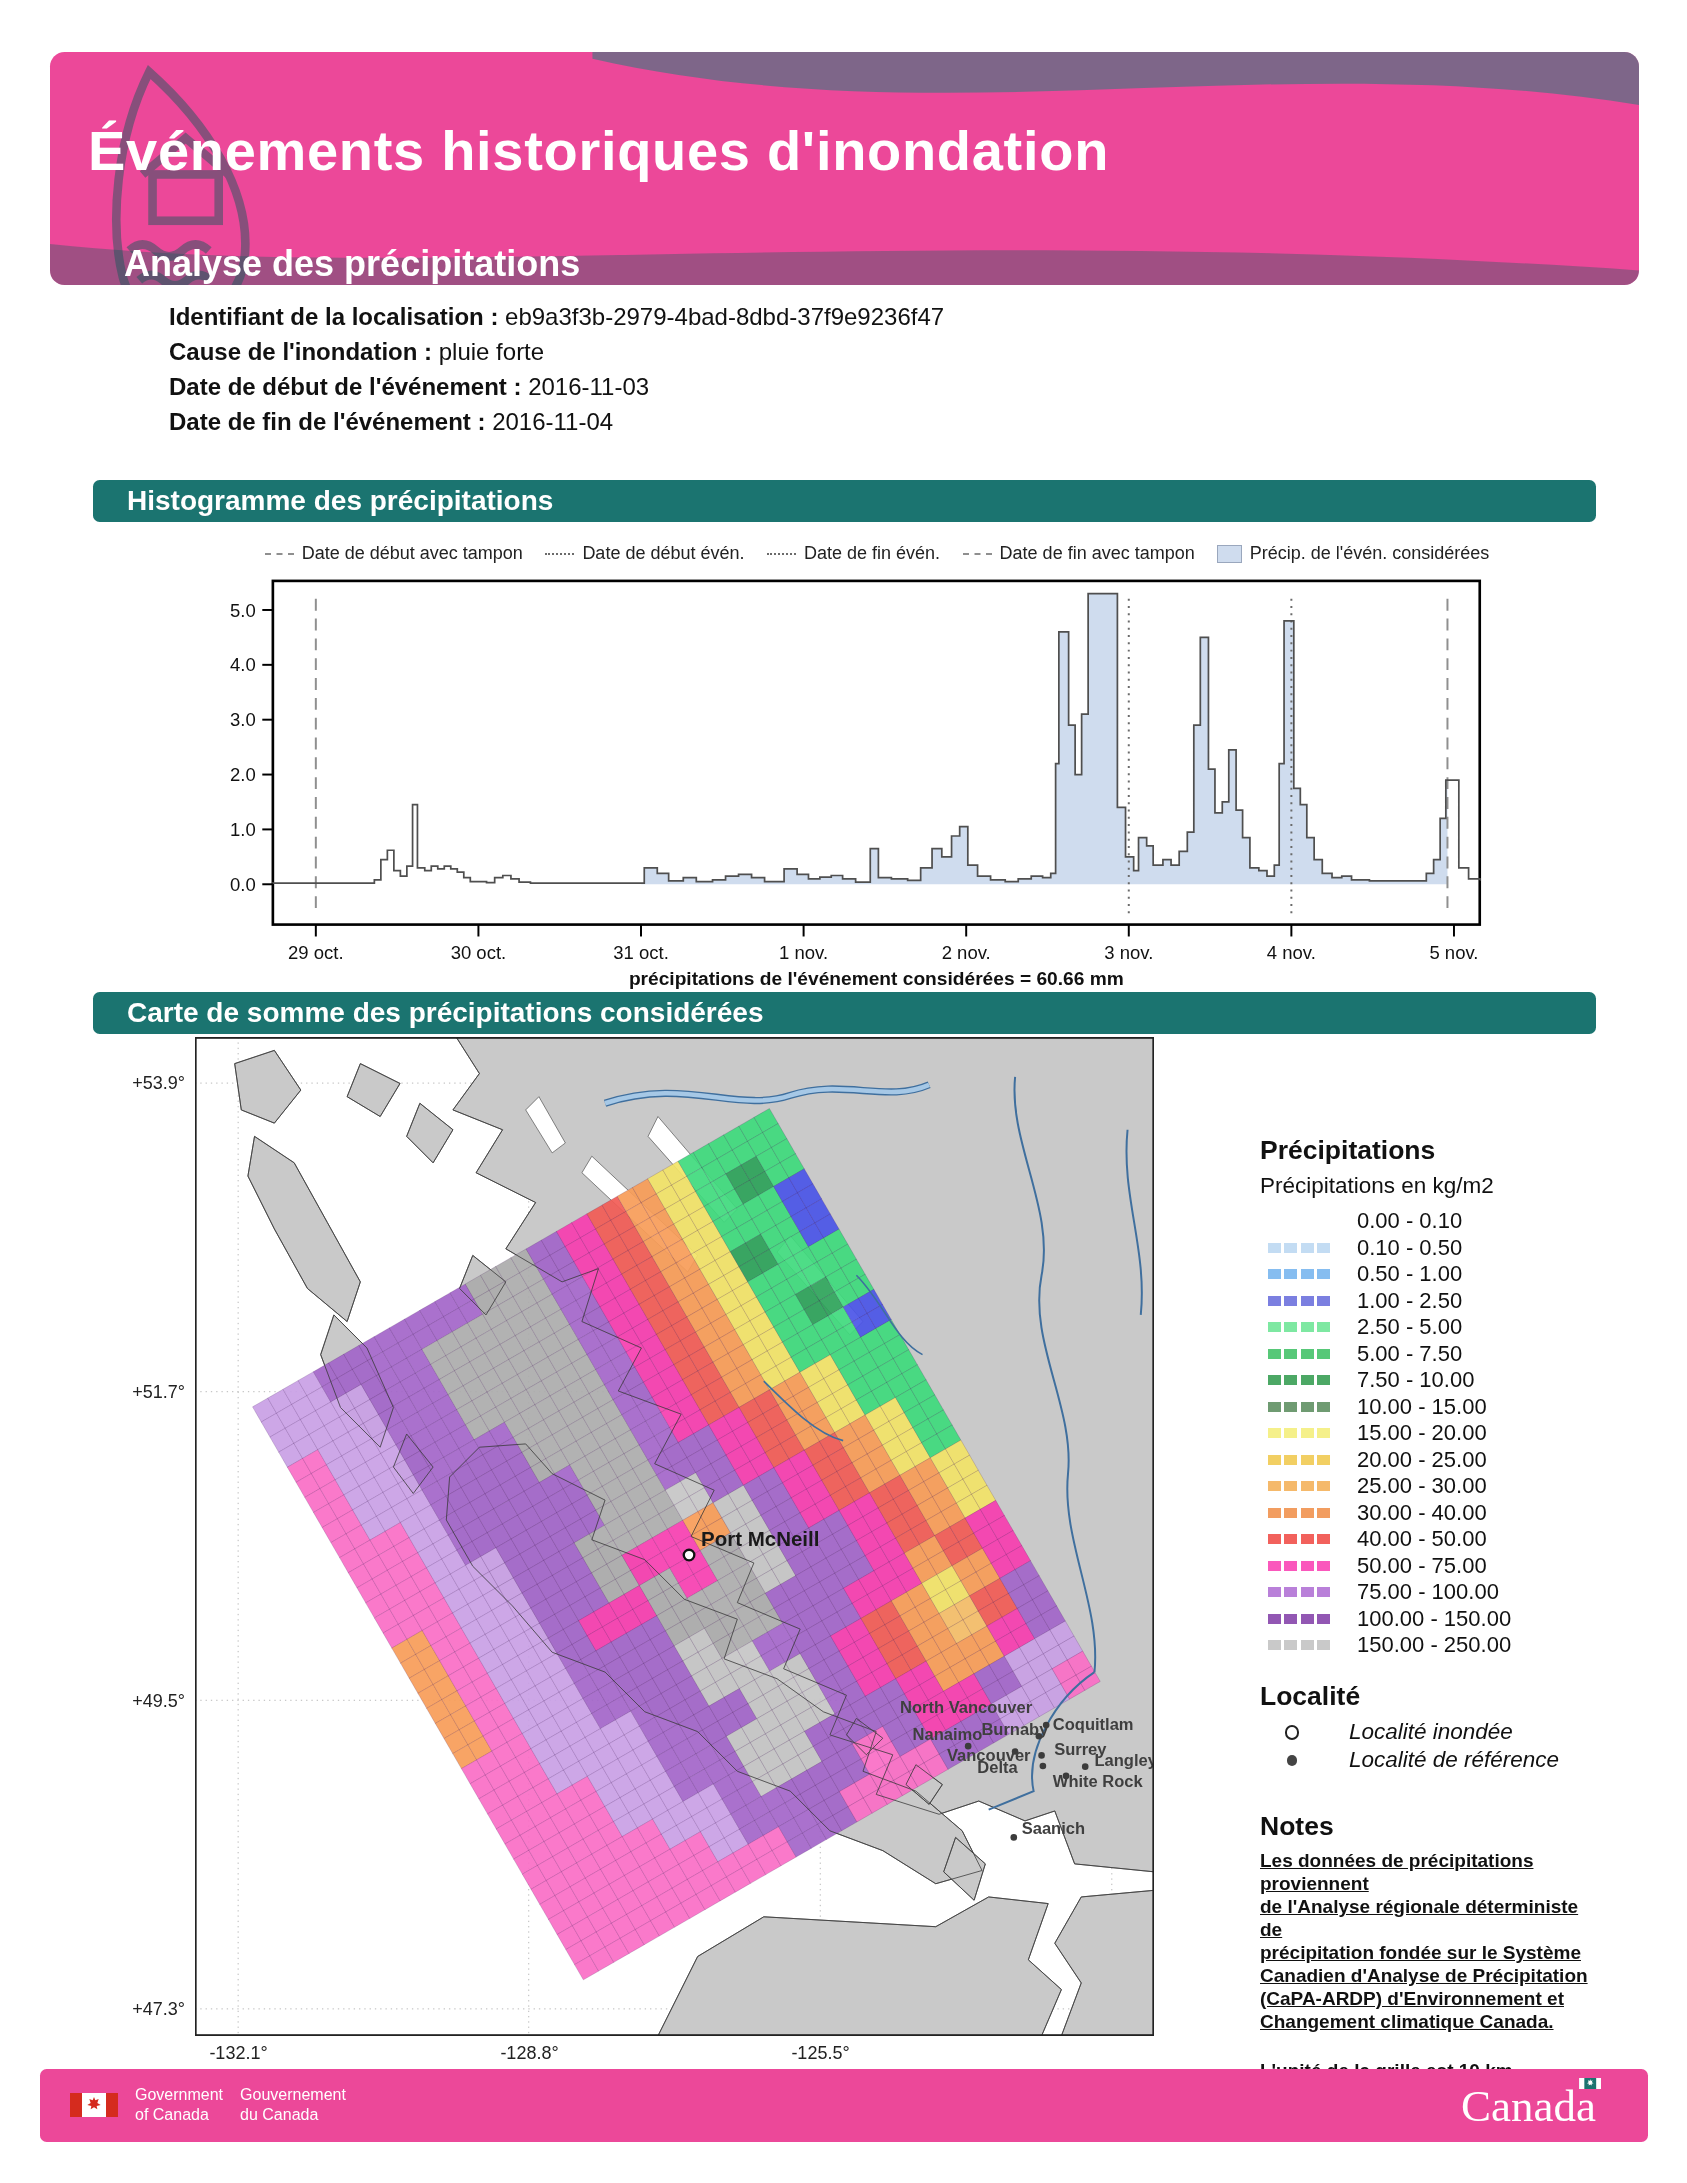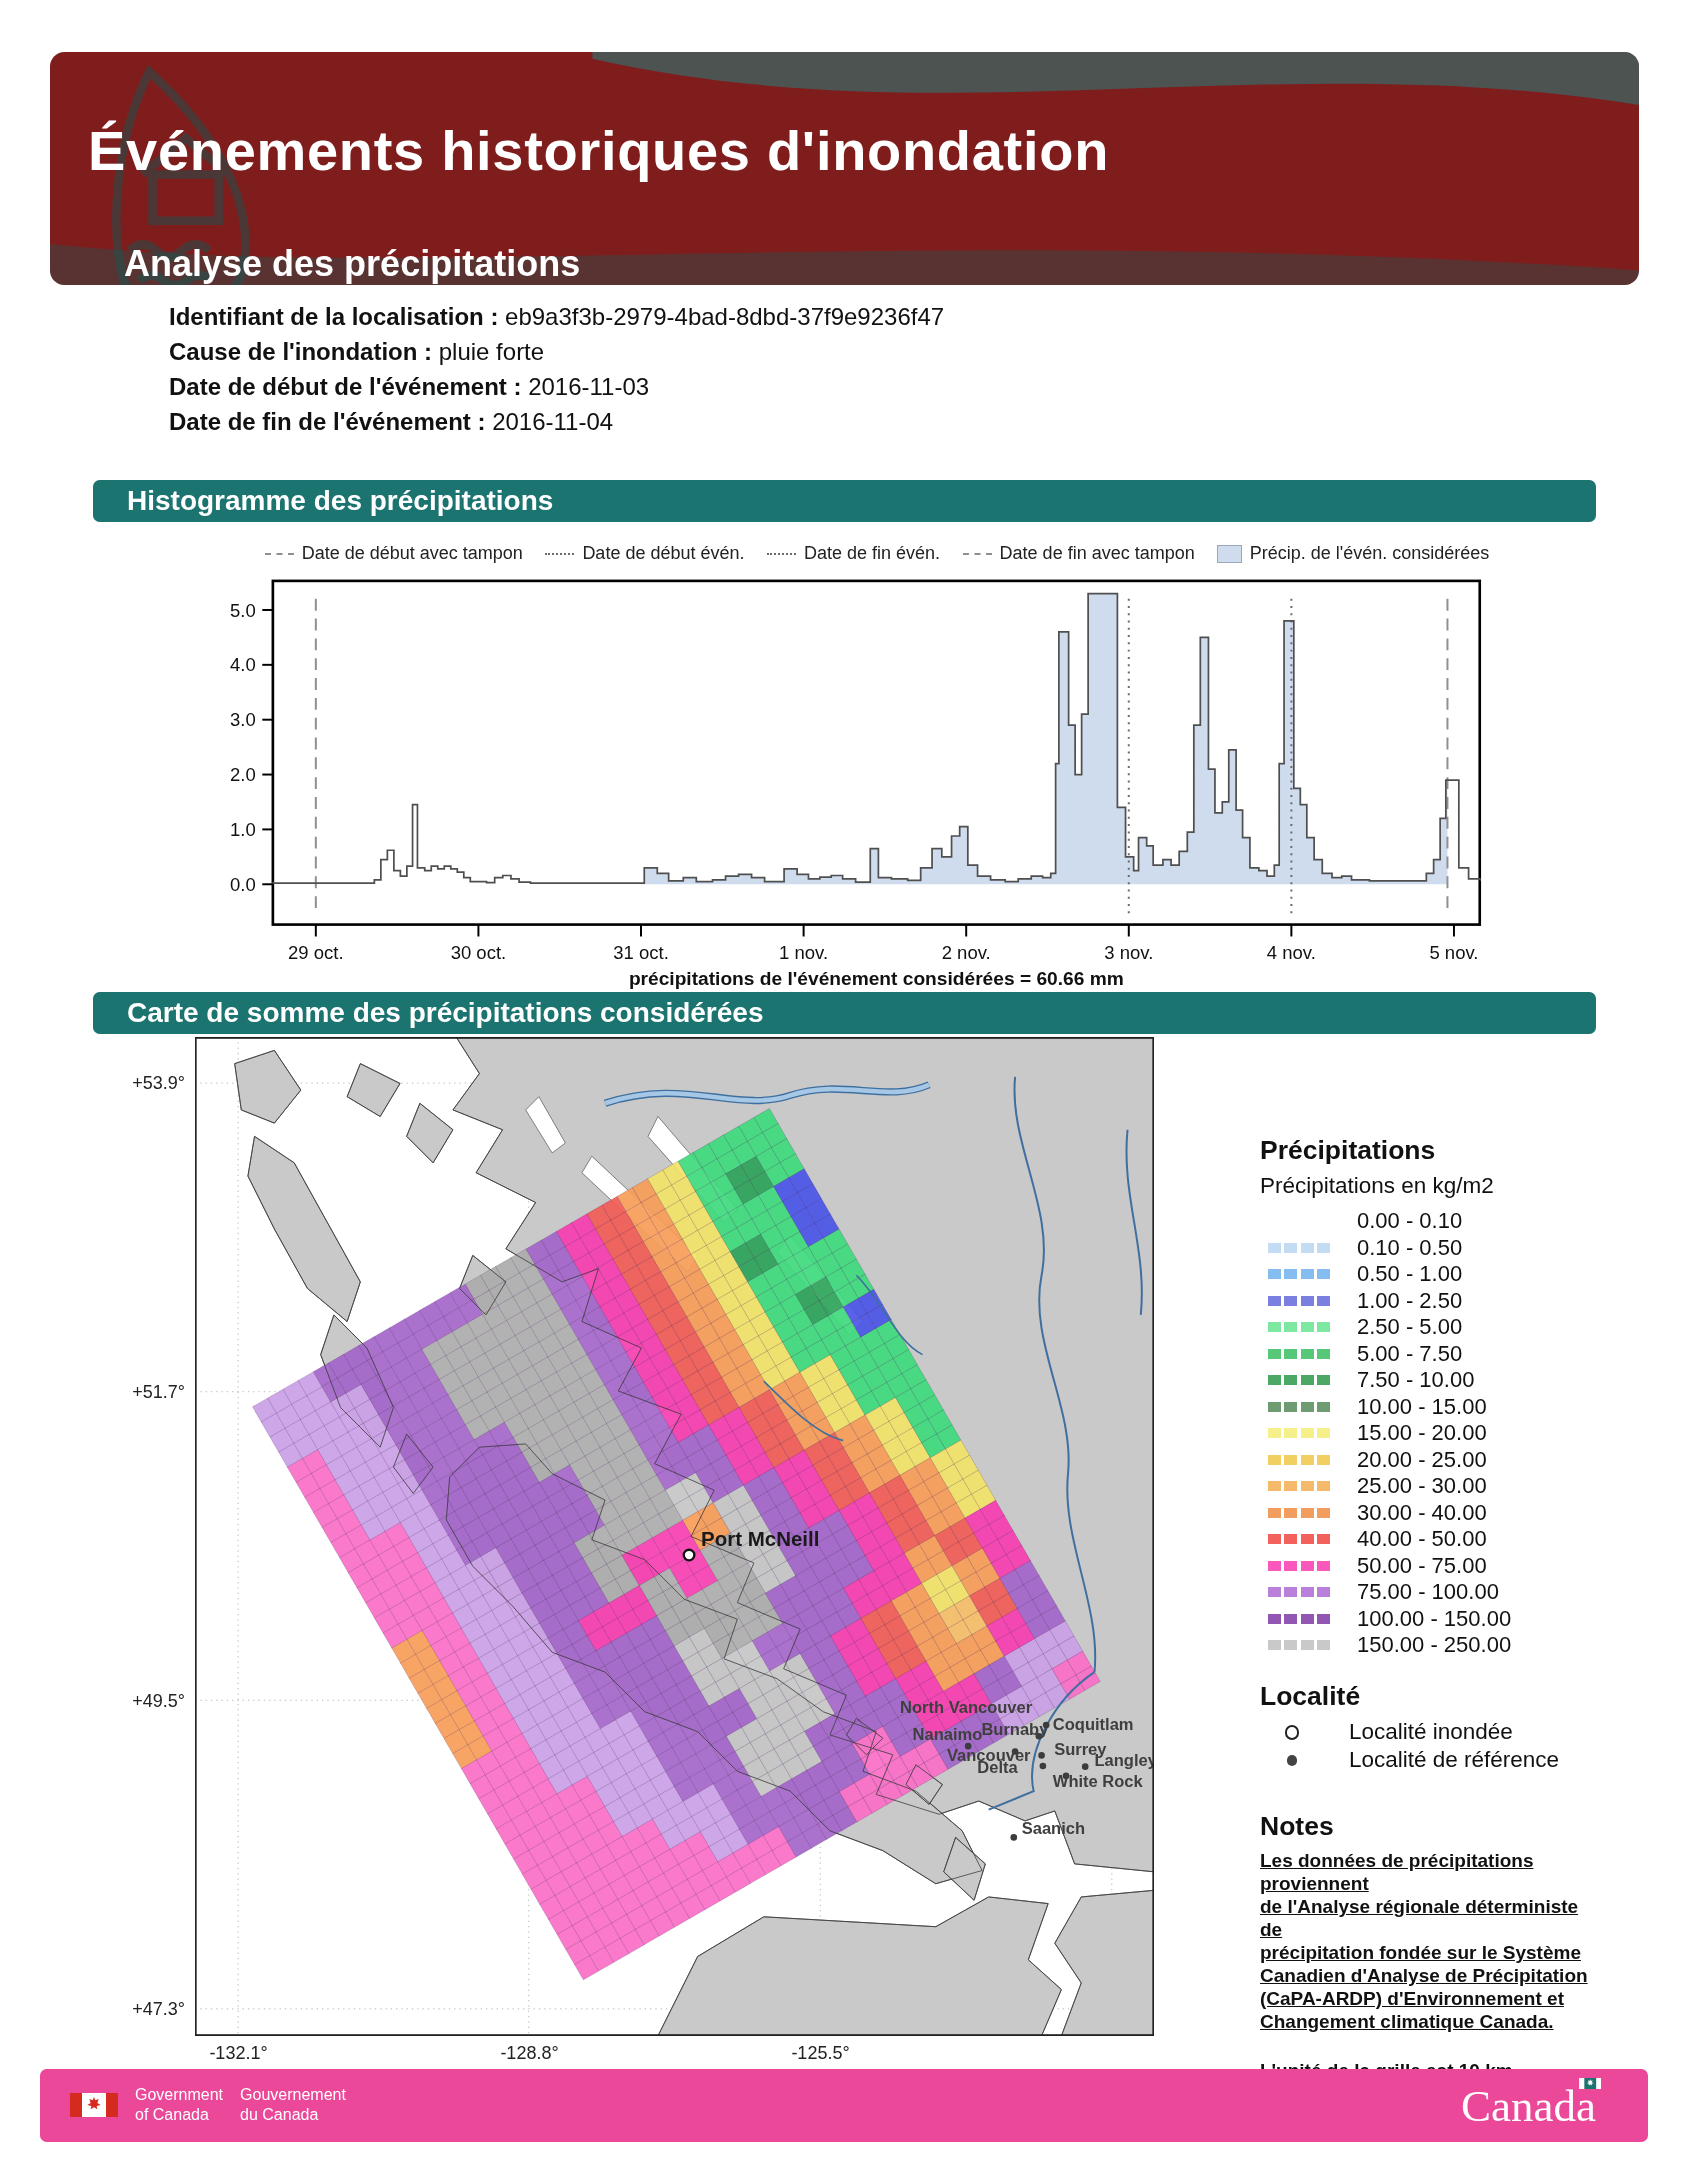--- a/index.html
+++ b/index.html
@@ -1,19 +1,19 @@
 <!DOCTYPE html>
 <html style="font-size:10.6px"><head>
 <meta charset="utf-8">
 <style>
   html,body{margin:0;padding:0;background:#ffffff;}
   body{width:1687px;height:2183px;position:relative;font-family:"Liberation Sans",sans-serif;color:#111;}
   .abs{position:absolute;}
   
-  .hdr{left:50px;top:52px;width:1589px;height:233px;background:#7f1d1d;border-radius:14.6px;overflow:hidden;}
+  .hdr{left:50px;top:52px;width:1589px;height:233px;background:#ec4899;border-radius:14.6px;overflow:hidden;}
   .hdr-title{left:38px;top:66px;font-size:56px;font-weight:bold;color:#ffffff;letter-spacing:0.7px;}
   .hdr-sub{left:74px;top:191px;font-size:36px;font-weight:bold;color:#ffffff;}
   
   .meta{left:169px;top:299px;font-size:24px;line-height:35px;}
   .meta b{font-weight:bold;}
   .meta span{font-weight:normal;}
   
   .banner{left:93px;width:1503px;height:42px;background:#1b7470;border-radius:6.6px;color:#fff;
           font-size:28px;font-weight:bold;display:flex;align-items:center;padding-left:34px;box-sizing:border-box;}
   
@@ -22,21 +22,21 @@
   .samp-dash{width:29px;height:0;border-top:2px dashed #8f8f8f;}
   .samp-dot{width:29px;height:0;border-top:2px dotted #6b6b6b;}
   .samp-fill{width:22.5px;height:16px;background:#cfdcee;border:0.7px solid #9aa7bd;}
   
   .panel{left:1260px;top:1135px;width:341px;}
   .panel h3{font-size:26.5px;margin:0 0 6.6px 0;font-weight:bold;}
   .panel .sub{font-size:22.5px;margin:0 0 9.3px 0;}
   .lgrow{display:flex;align-items:center;height:26.5px;}
   .lgswatch{width:64px;height:10px;margin-left:8px;flex:0 0 auto;}
   .lglabel{font-size:22px;margin-left:25px;}
-  .locrow{display:flex;align-items:center;height:28px;font-size:22.5px;}
+  .locrow{display:flex;align-items:center;height:28px;font-size:22.5px;font-style:italic;}
   .locmark{width:64px;display:flex;justify-content:center;flex:0 0 auto;}
   .notes{font-size:19px;font-weight:bold;line-height:23px;margin-top:5.3px;text-decoration:underline;}
   .unit-note{font-size:19px;font-weight:bold;margin-top:26.5px;}
   
   .latlab{width:86px;text-align:right;font-size:18px;color:#222;}
   .lonlab{width:93px;text-align:center;font-size:18px;color:#222;}
   
   .footer{left:40px;top:2069px;width:1608px;height:73px;background:#ec4899;border-radius:6.6px;color:#fff;}
   .gov{position:absolute;left:30px;top:16px;display:flex;align-items:center;gap:17px;}
   .gov .txt{font-size:16px;line-height:20px;}

